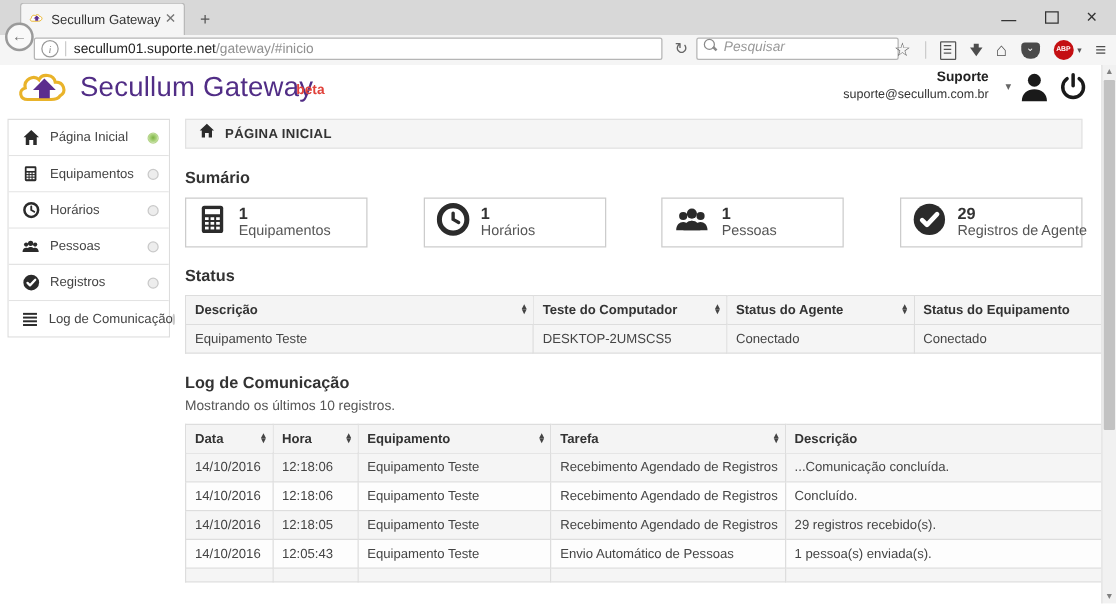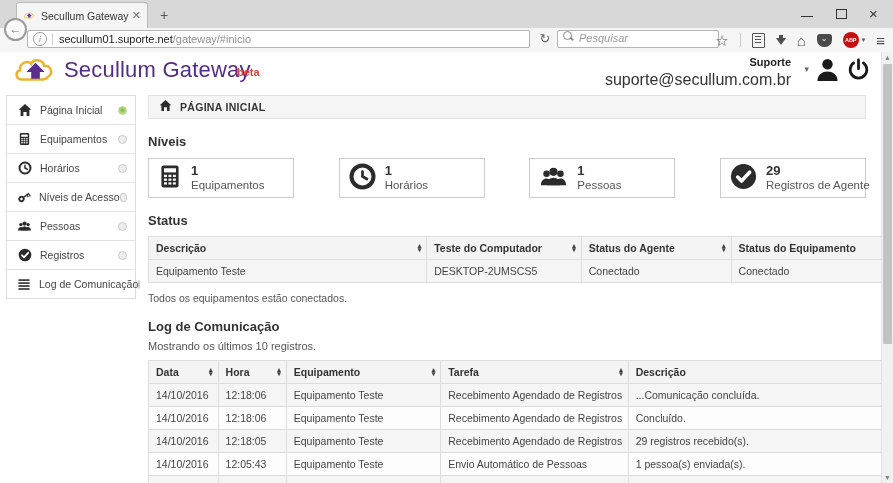--- a/index.html
+++ b/index.html
@@ -50,21 +50,21 @@
   .caret-sm{font-size:7px;color:#555;}
   .hamburger{font-size:15px;color:#4d4d4d;font-weight:bold;}
 
   
   .appheader{position:absolute;left:0;top:52px;width:881px;height:36px;background:#fff;border-bottom:1px solid #e0e0e0;}
   .logo{position:absolute;left:12px;top:3px;}
   .brand{position:absolute;left:64px;top:5px;font-size:22px;color:#512d86;letter-spacing:0.2px;}
   .beta{position:absolute;left:237px;top:14px;font-size:11px;font-weight:bold;color:#e0413a;}
   .userblock{position:absolute;right:90px;top:4px;text-align:right;line-height:1.25;}
   .username{font-size:11px;font-weight:bold;color:#222;}
-  .useremail{font-size:16px;color:#333;}
+  .useremail{font-size:10px;color:#333;}
   .user-caret{position:absolute;right:72px;top:12px;font-size:9px;color:#666;}
   .person{position:absolute;right:42px;top:5px;}
   .power{position:absolute;right:12px;top:6px;}
 
   
   .sidebar{position:absolute;left:0;top:88px;width:140px;height:395px;background:#fff;}
   .navgroup{margin:7px 4px 0 6px;border:1px solid #ddd;background:#fff;}
   .navitem{height:28px;display:flex;align-items:center;padding:0 8px 0 10px;border-bottom:1px solid #e3e3e3;background:#fff;}
   .navitem:last-child{border-bottom:none;}
   .navitem .nicon{width:15px;height:15px;display:flex;align-items:center;justify-content:center;}
@@ -225,34 +225,20 @@
         <span class="nicon">
           <svg width="14" height="14" viewBox="0 0 14 14">
               <circle cx="7" cy="7" r="5.5" fill="none" stroke="#2b2b2b" stroke-width="2"></circle>
               <path d="M7 4.2 V7 L9.4 8.4" stroke="#2b2b2b" stroke-width="1.5" fill="none" stroke-linecap="round"></path>
             </svg>
         </span>
         <span class="nlabel">Horários</span>
         <span class="dot"></span>
       </div>
 
-      <div class="navitem">
-        <span class="nicon">
-          <svg width="14" height="14" viewBox="0 0 14 14">
-              <g transform="rotate(-38 7 7)" fill="#2b2b2b">
-                <circle cx="3.8" cy="7" r="2.2" fill="none" stroke="#2b2b2b" stroke-width="1.8"></circle>
-                <rect x="5.8" y="6.3" width="7.4" height="1.5"></rect>
-                <rect x="9.6" y="7.6" width="1.3" height="2.2"></rect>
-                <rect x="11.8" y="7.6" width="1.3" height="2.8"></rect>
-              </g>
-            </svg>
-        </span>
-        <span class="nlabel">Níveis de Acesso</span>
-        <span class="dot"></span>
-      </div>
 
       <div class="navitem">
         <span class="nicon">
           <svg width="15" height="14" viewBox="0 0 14 14" fill="#2b2b2b">
               <circle cx="3.4" cy="5.6" r="1.7"></circle>
               <circle cx="10.6" cy="5.6" r="1.7"></circle>
               <circle cx="7" cy="4.6" r="2.1"></circle>
               <path d="M0.5 11.5 c0-2.2 1.4-3.4 2.9-3.4 .9 0 1.6.4 2.1.9 .4-.8 1.1-1.4 1.5-1.4 .4 0 1.1.6 1.5 1.4 .5-.5 1.2-.9 2.1-.9 1.5 0 2.9 1.2 2.9 3.4 z"></path>
               <path d="M3.5 11.5 c0-2.5 1.6-3.9 3.5-3.9 s3.5 1.4 3.5 3.9 z"></path>
             </svg>
@@ -293,21 +279,21 @@
 
     <div class="breadcrumb">
       <span>
         <svg width="13" height="13" viewBox="0 0 14 14">
             <path d="M7 1 L13.2 6.8 H11.4 V13 H8.6 V9 H5.4 V13 H2.6 V6.8 H0.8 Z" fill="#2b2b2b"></path>
           </svg>
       </span>
       <span class="blabel">PÁGINA INICIAL</span>
     </div>
 
-    <div class="section-title">Níveis</div>
+    <div class="section-title">Sumário</div>
 
     <div class="cards">
       <div class="card">
         <span>
           <svg width="24" height="27" viewBox="0 0 14 14">
               <rect x="2" y="0.6" width="10" height="12.8" rx="1.2" fill="#2b2b2b"></rect>
               <rect x="3.5" y="2.2" width="7" height="2.4" fill="#fff"></rect>
               <rect x="3.5" y="6" width="1.7" height="1.3" fill="#fff"></rect>
               <rect x="6.1" y="6" width="1.7" height="1.3" fill="#fff"></rect>
               <rect x="8.7" y="6" width="1.7" height="1.3" fill="#fff"></rect>
@@ -379,21 +365,20 @@
       <tbody>
         <tr>
           <td>Equipamento Teste</td>
           <td>DESKTOP-2UMSCS5</td>
           <td class="text-green">Conectado</td>
           <td class="text-green">Conectado</td>
         </tr>
       </tbody>
     </table>
 
-    <div class="note">Todos os equipamentos estão conectados.</div>
 
     <div class="section-title">Log de Comunicação</div>
     <div class="subtitle">Mostrando os últimos 10 registros.</div>
 
     <table class="grid">
       <thead>
         <tr>
           <th class="lg-c1"><span>Data</span><span class="sort"></span></th>
           <th class="lg-c2"><span>Hora</span><span class="sort"></span></th>
           <th class="lg-c3"><span>Equipamento</span><span class="sort"></span></th>

